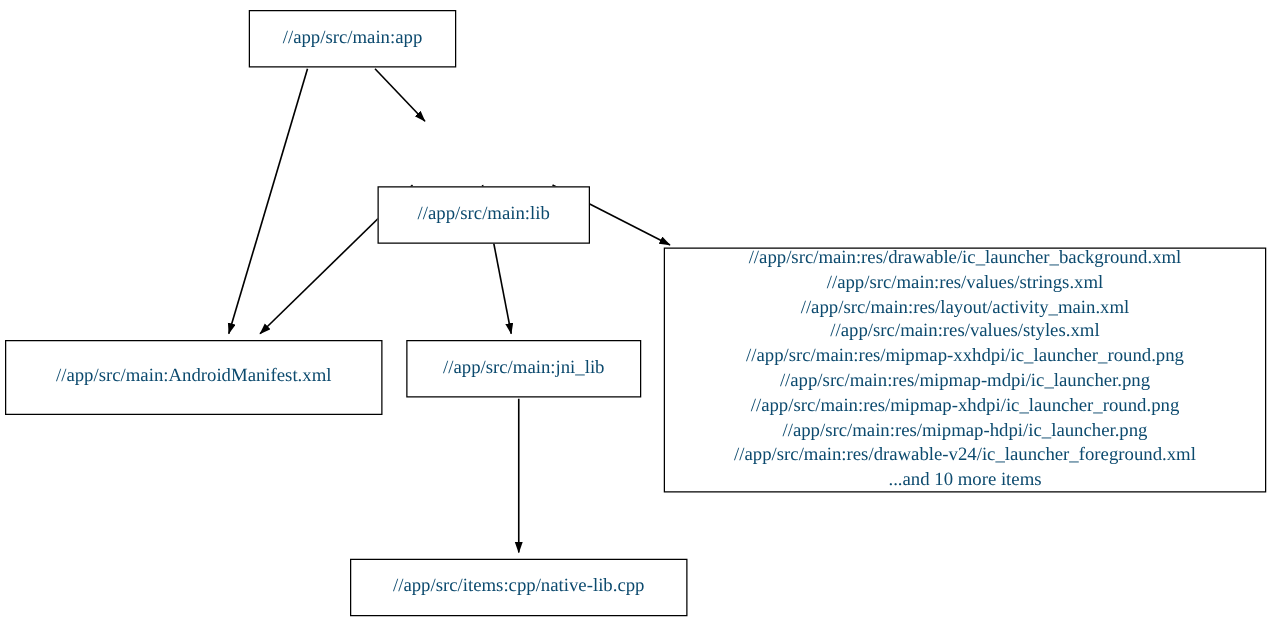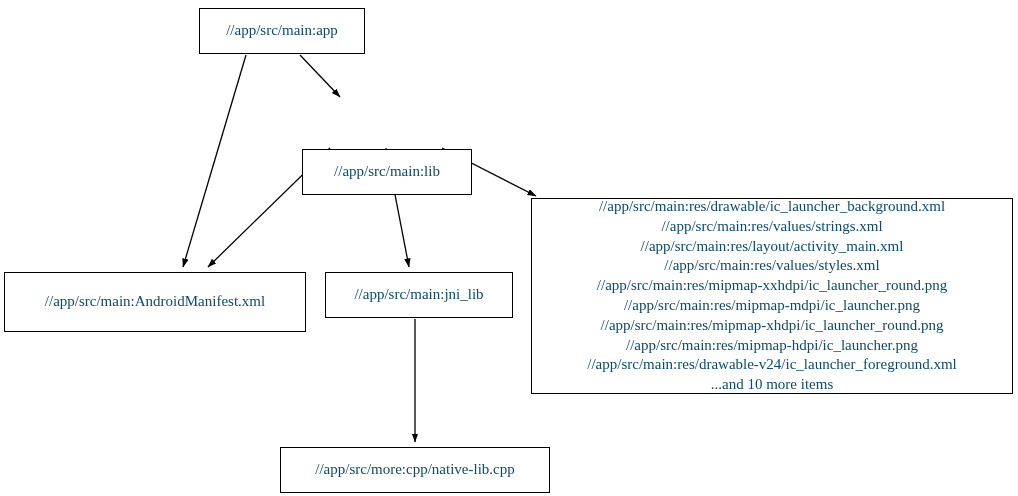--- a/index.html
+++ b/index.html
@@ -91,15 +91,15 @@
 //app/src/main:res/values/strings.xml
 //app/src/main:res/layout/activity_main.xml
 //app/src/main:res/values/styles.xml
 //app/src/main:res/mipmap-xxhdpi/ic_launcher_round.png
 //app/src/main:res/mipmap-mdpi/ic_launcher.png
 //app/src/main:res/mipmap-xhdpi/ic_launcher_round.png
 //app/src/main:res/mipmap-hdpi/ic_launcher.png
 //app/src/main:res/drawable-v24/ic_launcher_foreground.xml
 ...and 10 more items</div>
 
-  <div class="node" style="left:280px; top:447px; width:270px; height:46px;">//app/src/more:cpp/native-lib.cpp</div>
+  <div class="node" style="left:280px; top:447px; width:270px; height:46px;">//app/src/items:cpp/native-lib.cpp</div>
 
 </div>
 
 </body></html>

